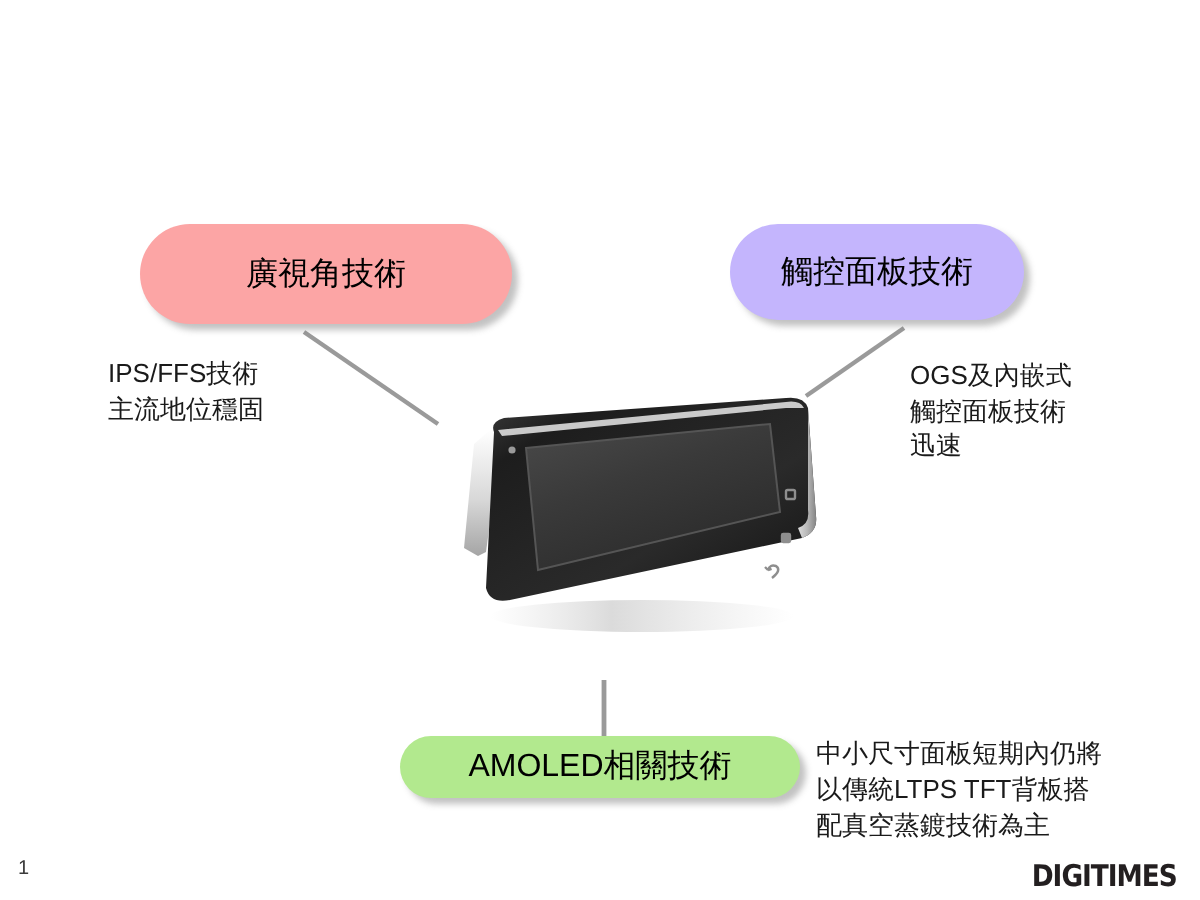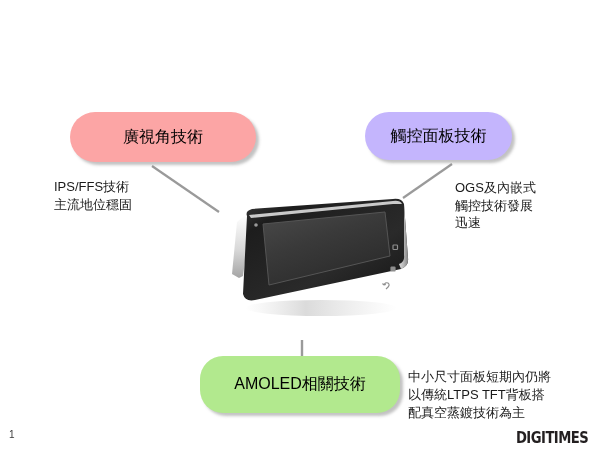--- a/index.html
+++ b/index.html
@@ -64,23 +64,23 @@
     left: 365px;
     top: 112px;
     width: 147px;
     height: 48px;
     background: #cfd0e8;
     border-radius: 24px;
     box-shadow: 3px 3px 3px rgba(120,120,120,0.45);
   }
   #node-amoled {
     left: 200px;
-    top: 356px;
+    top: 368px;
     width: 200px;
-    height: 57px;
+    height: 31px;
     background: #b2e98e;
     border-radius: 23px;
     box-shadow: 3px 3px 3px rgba(120,120,120,0.45);
     font-size: 16px;
   }
 
   
   .annotation {
     position: absolute;
     font-size: 13px;
@@ -219,20 +219,20 @@
   <span class="node-label">觸控面板技術</span>
 </div>
 
 <div class="node" id="node-amoled" style="background: rgb(178, 233, 142);">
   <span class="node-label">AMOLED相關技術</span>
 </div>
 
 <div class="annotation" id="annot-wide-view">IPS/FFS技術
 主流地位穩固</div>
 <div class="annotation" id="annot-touch">OGS及內嵌式
-觸控技術發展
+觸控面板技術
 迅速</div>
 <div class="annotation" id="annot-amoled">中小尺寸面板短期內仍將
 以傳統LTPS TFT背板搭
 配真空蒸鍍技術為主</div>
 
 <div id="page-number">1</div>
 <div id="brand-logo">DIGITIMES</div>
 
 </body></html>

